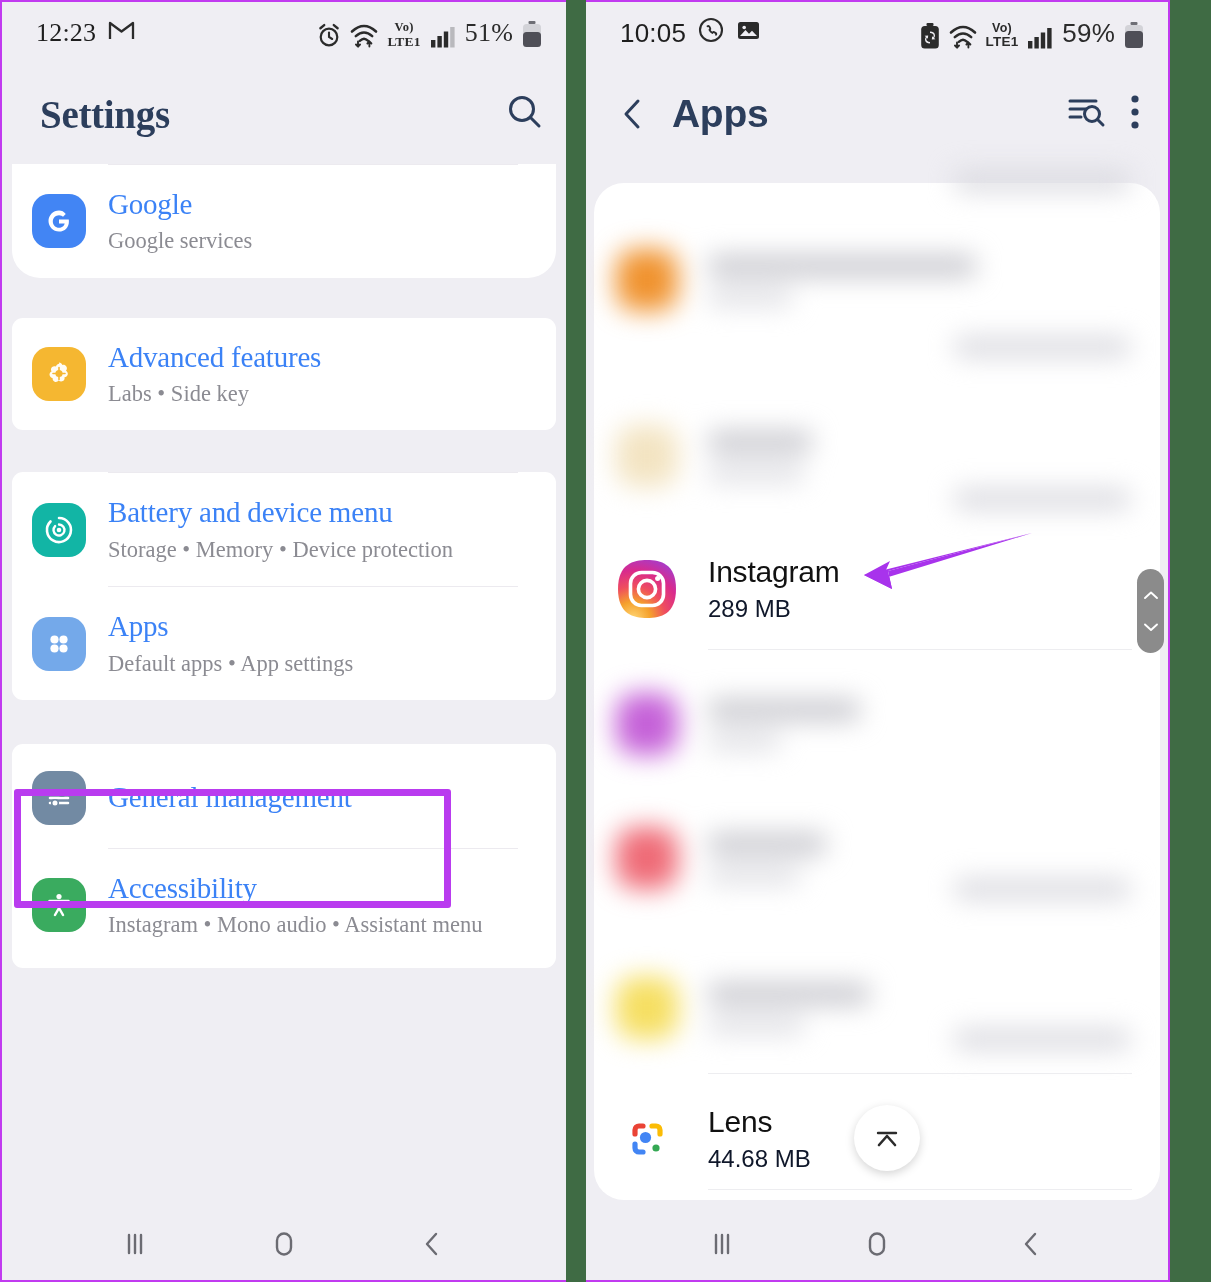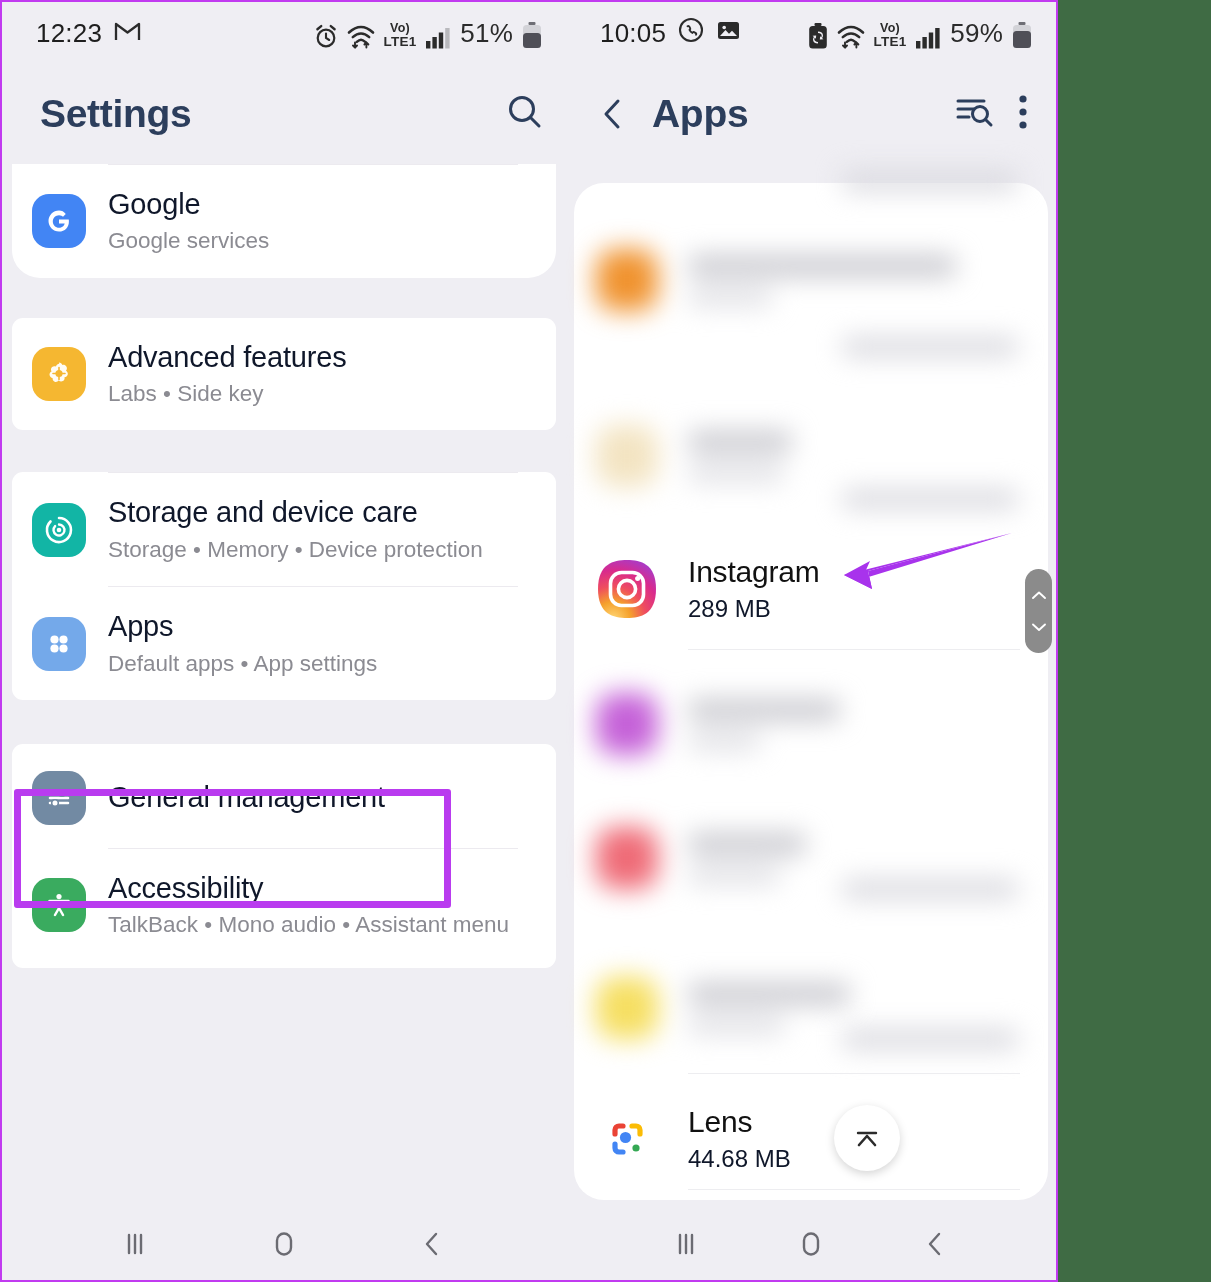--- a/index.html
+++ b/index.html
@@ -11,22 +11,22 @@
   }
   .stage { position: relative; width: 1211px; height: 1282px; display: flex; }
 
   
   .panel {
     position: relative;
     height: 1282px;
     background: #efeef3;
     overflow: hidden;
   }
-  .panel.left  { width: 566px; border: 2px solid #c13af0; border-right: none; }
-  .panel.right { width: 492px; border: 2px solid #c13af0; border-left: none; }
+  .panel.left  { width: 566px; border: 2px solid #c13af0; border-right: none; font-family: Liberation Serif, serif; }
+  .panel.right { width: 584px; border: 2px solid #c13af0; border-left: none; margin-left: 20px; }
 
   
   .statusbar {
     height: 62px;
     display: flex; align-items: center;
     padding: 0 24px 0 34px;
     font-size: 25px;
     color: #2b2b2b;
     letter-spacing: .2px;
   }
@@ -64,21 +64,21 @@
   }
   .card.first { border-radius: 0 0 28px 28px; margin-top: 0; }
   .row {
     display: flex; align-items: center;
     padding: 22px 18px 22px 20px;
     min-height: 104px;
   }
   .row .ico { flex: 0 0 auto; width: 54px; height: 54px; margin-right: 22px; }
   .row .txt { flex: 1; min-width: 0; }
   .row .main {
-    font-size: 29px; color: #0f172a;
+    font-size: 29px; color: #3b82f6;
     line-height: 1.22;
     letter-spacing: -0.2px;
   }
   .row .sub {
     font-size: 22.5px; color: #8b8b92;
     margin-top: 5px; line-height: 1.26;
   }
   .divider { height: 1px; background: #eceaef; margin-left: 96px; margin-right: 38px; }
 
   
@@ -265,21 +265,21 @@
           <span class="ico">
             <span class="sq" style="background:#12b5a5;">
               <svg width="34" height="34" viewBox="0 0 34 34">
                 <path d="M17 5a12 12 0 1 1-8.5 3.5" fill="none" stroke="#fff" stroke-width="2.6" stroke-linecap="round"></path>
                 <path d="M17 11.5a5.5 5.5 0 1 1-3.9 1.6" fill="none" stroke="#fff" stroke-width="2.4" stroke-linecap="round"></path>
                 <circle cx="17" cy="17" r="2.3" fill="#fff"></circle>
               </svg>
             </span>
           </span>
           <span class="txt">
-            <div class="main">Storage and device care</div>
+            <div class="main">Battery and device menu</div>
             <div class="sub">Storage  •  Memory  •  Device protection</div>
           </span>
         </div>
         <div class="divider"></div>
         <div class="row">
           <span class="ico">
             <span class="sq" style="background:#74a9ea;">
               <svg width="34" height="34" viewBox="0 0 34 34">
                 <circle cx="12.5" cy="12.5" r="4.1" fill="#fff"></circle>
                 <circle cx="21.5" cy="12.5" r="4.1" fill="#fff"></circle>
@@ -316,21 +316,21 @@
             <span class="sq" style="background:#3aab5f;">
               <svg width="34" height="34" viewBox="0 0 34 34">
                 <circle cx="17" cy="8.5" r="2.6" fill="#fff"></circle>
                 <path d="M7.5 13h19" stroke="#fff" stroke-width="2.5" stroke-linecap="round"></path>
                 <path d="M17 13v7m0 0-4 7m4-7 4 7" stroke="#fff" stroke-width="2.5" stroke-linecap="round"></path>
               </svg>
             </span>
           </span>
           <span class="txt">
             <div class="main">Accessibility</div>
-            <div class="sub">TalkBack  •  Mono audio  •  Assistant menu</div>
+            <div class="sub">Instagram  •  Mono audio  •  Assistant menu</div>
           </span>
         </div>
       </div>
 
     </div>
 
     <div class="highlight"></div>
 
     <div class="navbar">
       <span>

